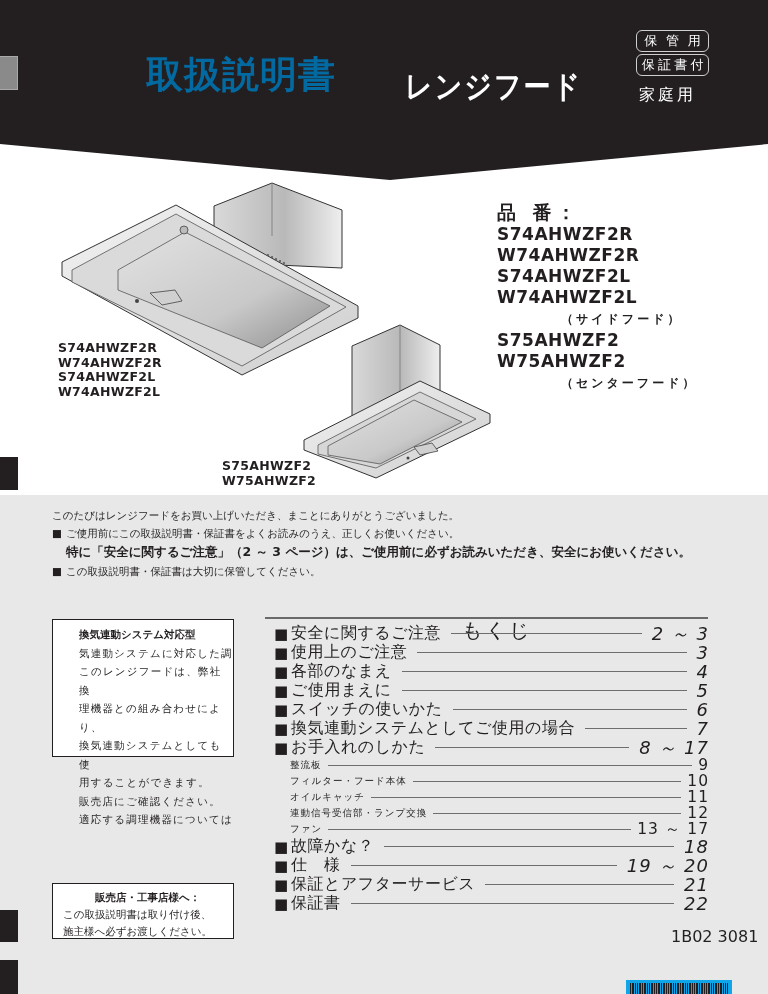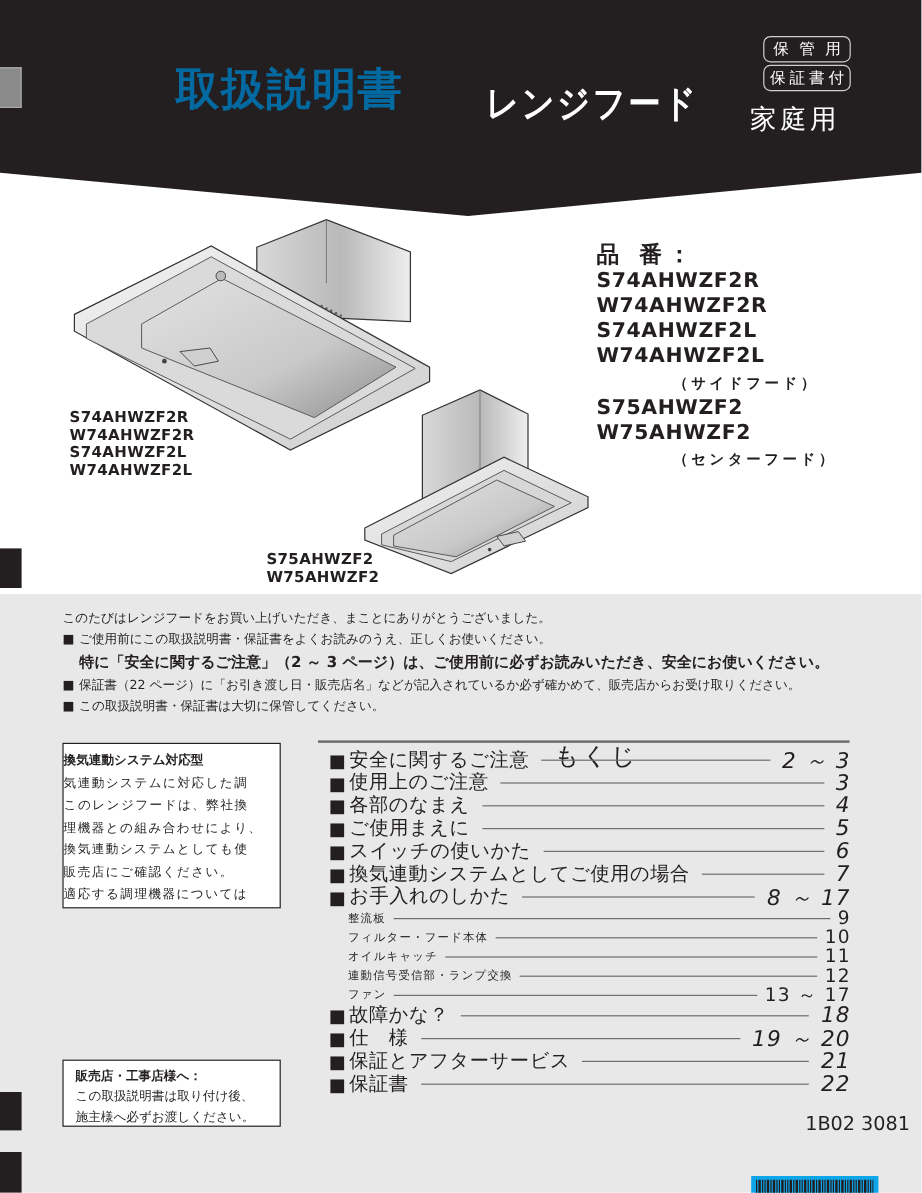--- a/index.html
+++ b/index.html
@@ -7,21 +7,21 @@
     body { position: relative; font-family: "DejaVu Sans", "Liberation Sans", sans-serif; color: #231f20; }
 
     
     .header-bg { position: absolute; left: 0; top: 0; width: 768px; height: 182px; }
     .header-tab { position: absolute; left: 0; top: 56px; width: 18px; height: 34px; background: #8a8a8a; border: 1px solid #a9a9a9; border-left: none; }
     .title-main { position: absolute; left: 146px; top: 50px; font-size: 37px; font-weight: bold; color: #0369a1; letter-spacing: 1px; }
     .title-sub { position: absolute; left: 405px; top: 66px; font-size: 27px; font-weight: bold; color: #ffffff; letter-spacing: 2px; transform: scaleY(1.15); transform-origin: left top; }
     .stamp { position: absolute; left: 636px; width: 73px; height: 22px; border: 1.5px solid #cfcfcf; border-radius: 6px; color: #ffffff; font-size: 13px; display: flex; align-items: center; justify-content: space-around; padding: 0 3px; }
     .stamp.s1 { top: 30px; }
     .stamp.s2 { top: 54px; }
-    .household { position: absolute; left: 625px; top: 85px; color: #ffffff; font-size: 22px; letter-spacing: 3px; }
+    .household { position: absolute; left: 639px; top: 85px; color: #ffffff; font-size: 16px; letter-spacing: 3px; }
 
     
     .product-illus { position: absolute; left: 0; top: 182px; width: 768px; height: 313px; }
     .model-block { position: absolute; left: 497px; top: 200px; }
     .model-label { font-size: 19px; font-weight: 900; letter-spacing: 5px; line-height: 24px; }
     .model-line { font-family: "DejaVu Sans", sans-serif; font-weight: 900; font-size: 17px; line-height: 21px; letter-spacing: 0.5px; }
     .model-note { font-weight: 900; font-size: 12px; line-height: 22px; padding-left: 64px; letter-spacing: 3px; }
     .side-models { position: absolute; left: 58px; top: 341px; }
     .center-models { position: absolute; left: 222px; top: 459px; }
     .small-model { font-weight: 900; font-size: 12.5px; line-height: 14.5px; letter-spacing: 0.3px; }
@@ -34,25 +34,25 @@
     .edge-tab.t3 { top: 960px; height: 34px; }
 
     .intro { position: absolute; left: 52px; top: 506px; font-size: 10.5px; line-height: 18px; }
     .intro .bullet::before { content: "■"; margin-right: 4px; }
     .intro .emph { font-weight: bold; font-size: 12.5px; padding-left: 14px; line-height: 20px; }
 
     .toc-heading { position: absolute; left: 462px; top: 617px; font-size: 20px; letter-spacing: 3px; }
     .toc-rule { position: absolute; left: 265px; top: 617px; width: 443px; height: 2px; background: #6a6a6a; }
 
     .box { position: absolute; background: #ffffff; border: 1.5px solid #231f20; }
-    .box-exh { left: 52px; top: 619px; width: 182px; height: 138px; padding: 5px 0 0 0; font-size: 10.5px; line-height: 18.5px; }
+    .box-exh { left: 52px; top: 619px; width: 182px; height: 138px; padding: 5px 0 0 26px; font-size: 10.5px; line-height: 18.5px; }
     .box-exh .box-title { font-weight: bold; }
     .box-exh .box-body { color: #231f20; letter-spacing: 1.2px; }
     .box-dealer { left: 52px; top: 883px; width: 182px; height: 56px; padding: 5px 0 0 10px; font-size: 10.5px; line-height: 17px; }
-    .box-dealer .box-title { font-weight: bold; }
+    .box-dealer .box-title { font-weight: bold; margin-left: 32px; }
 
     .toc { position: absolute; left: 274px; top: 624px; width: 435px; }
     .toc-row { display: flex; align-items: center; height: 19px; }
     .toc-row .sq { font-size: 15px; width: 17px; }
     .toc-row .lbl { font-size: 16px; white-space: nowrap; letter-spacing: 0.5px; }
     .toc-row .dash { flex: 1; height: 1px; background: #6e6e6e; margin: 0 10px; }
     .toc-row .pg { font-size: 18px; white-space: nowrap; letter-spacing: 1px; font-style: italic; }
     .toc-sub { display: flex; align-items: center; height: 16px; padding-left: 16px; }
     .toc-sub .lbl { font-size: 9.5px; white-space: nowrap; letter-spacing: 1px; }
     .toc-sub .dash { flex: 1; height: 1px; background: #6e6e6e; margin: 0 6px; }
@@ -158,33 +158,33 @@
 
 <div class="lower"></div>
 <div class="edge-tab t1"></div>
 <div class="edge-tab t2"></div>
 <div class="edge-tab t3"></div>
 
 <div class="intro">
   <div>このたびはレンジフードをお買い上げいただき、まことにありがとうございました。</div>
   <div class="bullet"><span>ご使用前にこの取扱説明書・保証書をよくお読みのうえ、正しくお使いください。</span></div>
   <div class="emph">特に「安全に関するご注意」（2 ～ 3 ページ）は、ご使用前に必ずお読みいただき、安全にお使いください。</div>
-  <div class="bullet"><span>保証書（22 ページ）に「お引き渡し日・販売店名」などが記入されているか必ず確かめて、販売店からお受け取りください。</span></div>
   <div class="bullet"><span>この取扱説明書・保証書は大切に保管してください。</span></div>
 </div>
 
 <div class="toc-heading">もくじ</div>
 <div class="toc-rule"></div>
 
 <div class="box box-exh">
   <div class="box-title">換気連動システム対応型</div>
   <div class="box-body">気連動システムに対応した調</div>
   <div class="box-body">このレンジフードは、弊社換</div>
   <div class="box-body">理機器との組み合わせにより、</div>
   <div class="box-body">換気連動システムとしても使</div>
+  <div class="box-body">用することができます。</div>
   <div class="box-body">販売店にご確認ください。</div>
   <div class="box-body">適応する調理機器については</div>
 </div>
 
 <div class="box box-dealer">
   <div class="box-title">販売店・工事店様へ：</div>
   <div>この取扱説明書は取り付け後、</div>
   <div>施主様へ必ずお渡しください。</div>
 </div>
 

